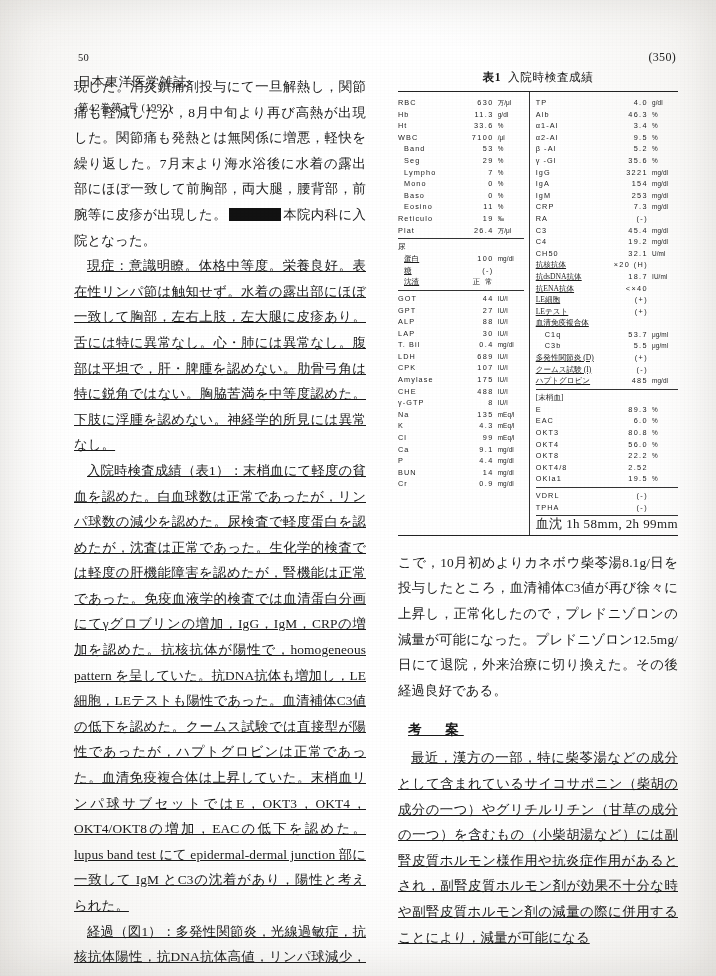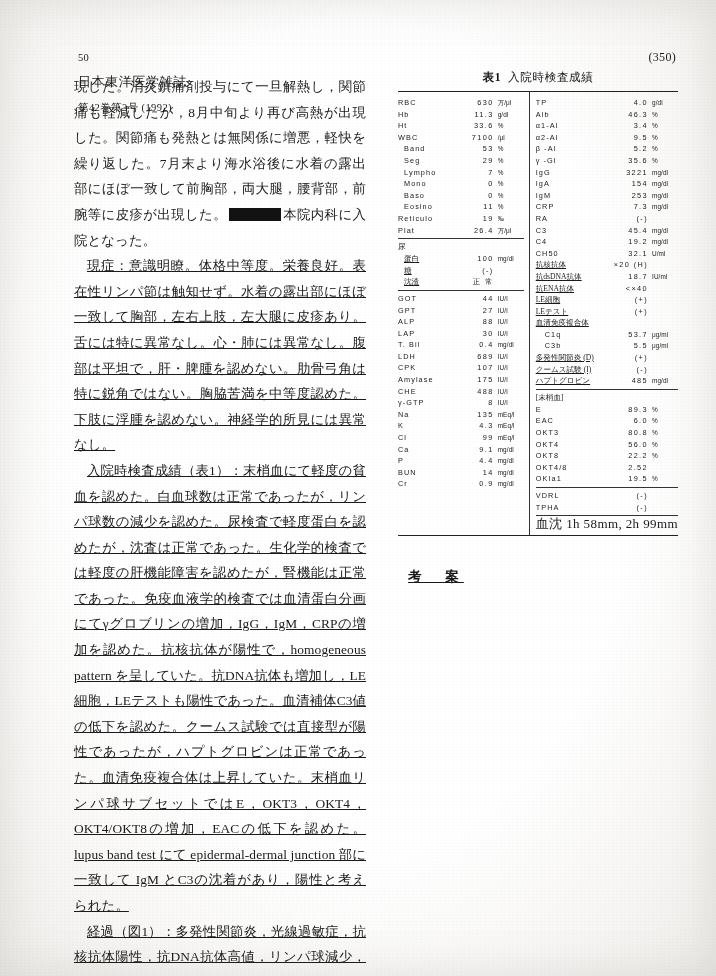--- a/index.html
+++ b/index.html
@@ -556,20 +556,26 @@
             </div>
           </div>
           <div class="lt-block">
             <div class="lt-wide">血沈  1h  58mm, 2h  99mm</div>
           </div>
         </div>
     </div>
 
     <div class="spacer-after-table"></div>
 
+    <div id="right-body">
+        <p class="para">こで，10月初めよりカネボウ柴苓湯8.1g/日を投与したところ，血清補体C3値が再び徐々に上昇し，正常化したので，プレドニゾロンの減量が可能になった。プレドニゾロン12.5mg/日にて退院，外来治療に切り換えた。その後経過良好である。</p>
+      </div>
 
     <div class="section-head">考　案</div>
 
+    <div id="right-section-body">
+        <p class="para indent">最近，漢方の一部，特に柴苓湯などの成分として含まれているサイコサポニン（柴胡の成分の一つ）やグリチルリチン（甘草の成分の一つ）を含むもの（小柴胡湯など）には副腎皮質ホルモン様作用や抗炎症作用があるとされ，副腎皮質ホルモン剤が効果不十分な時や副腎皮質ホルモン剤の減量の際に併用することにより，減量が可能になる</p>
+      </div>
   </div>
 
   <div class="scan-noise"></div>
   <div class="edge-shadow"></div>
 </div>
 
 </body></html>

